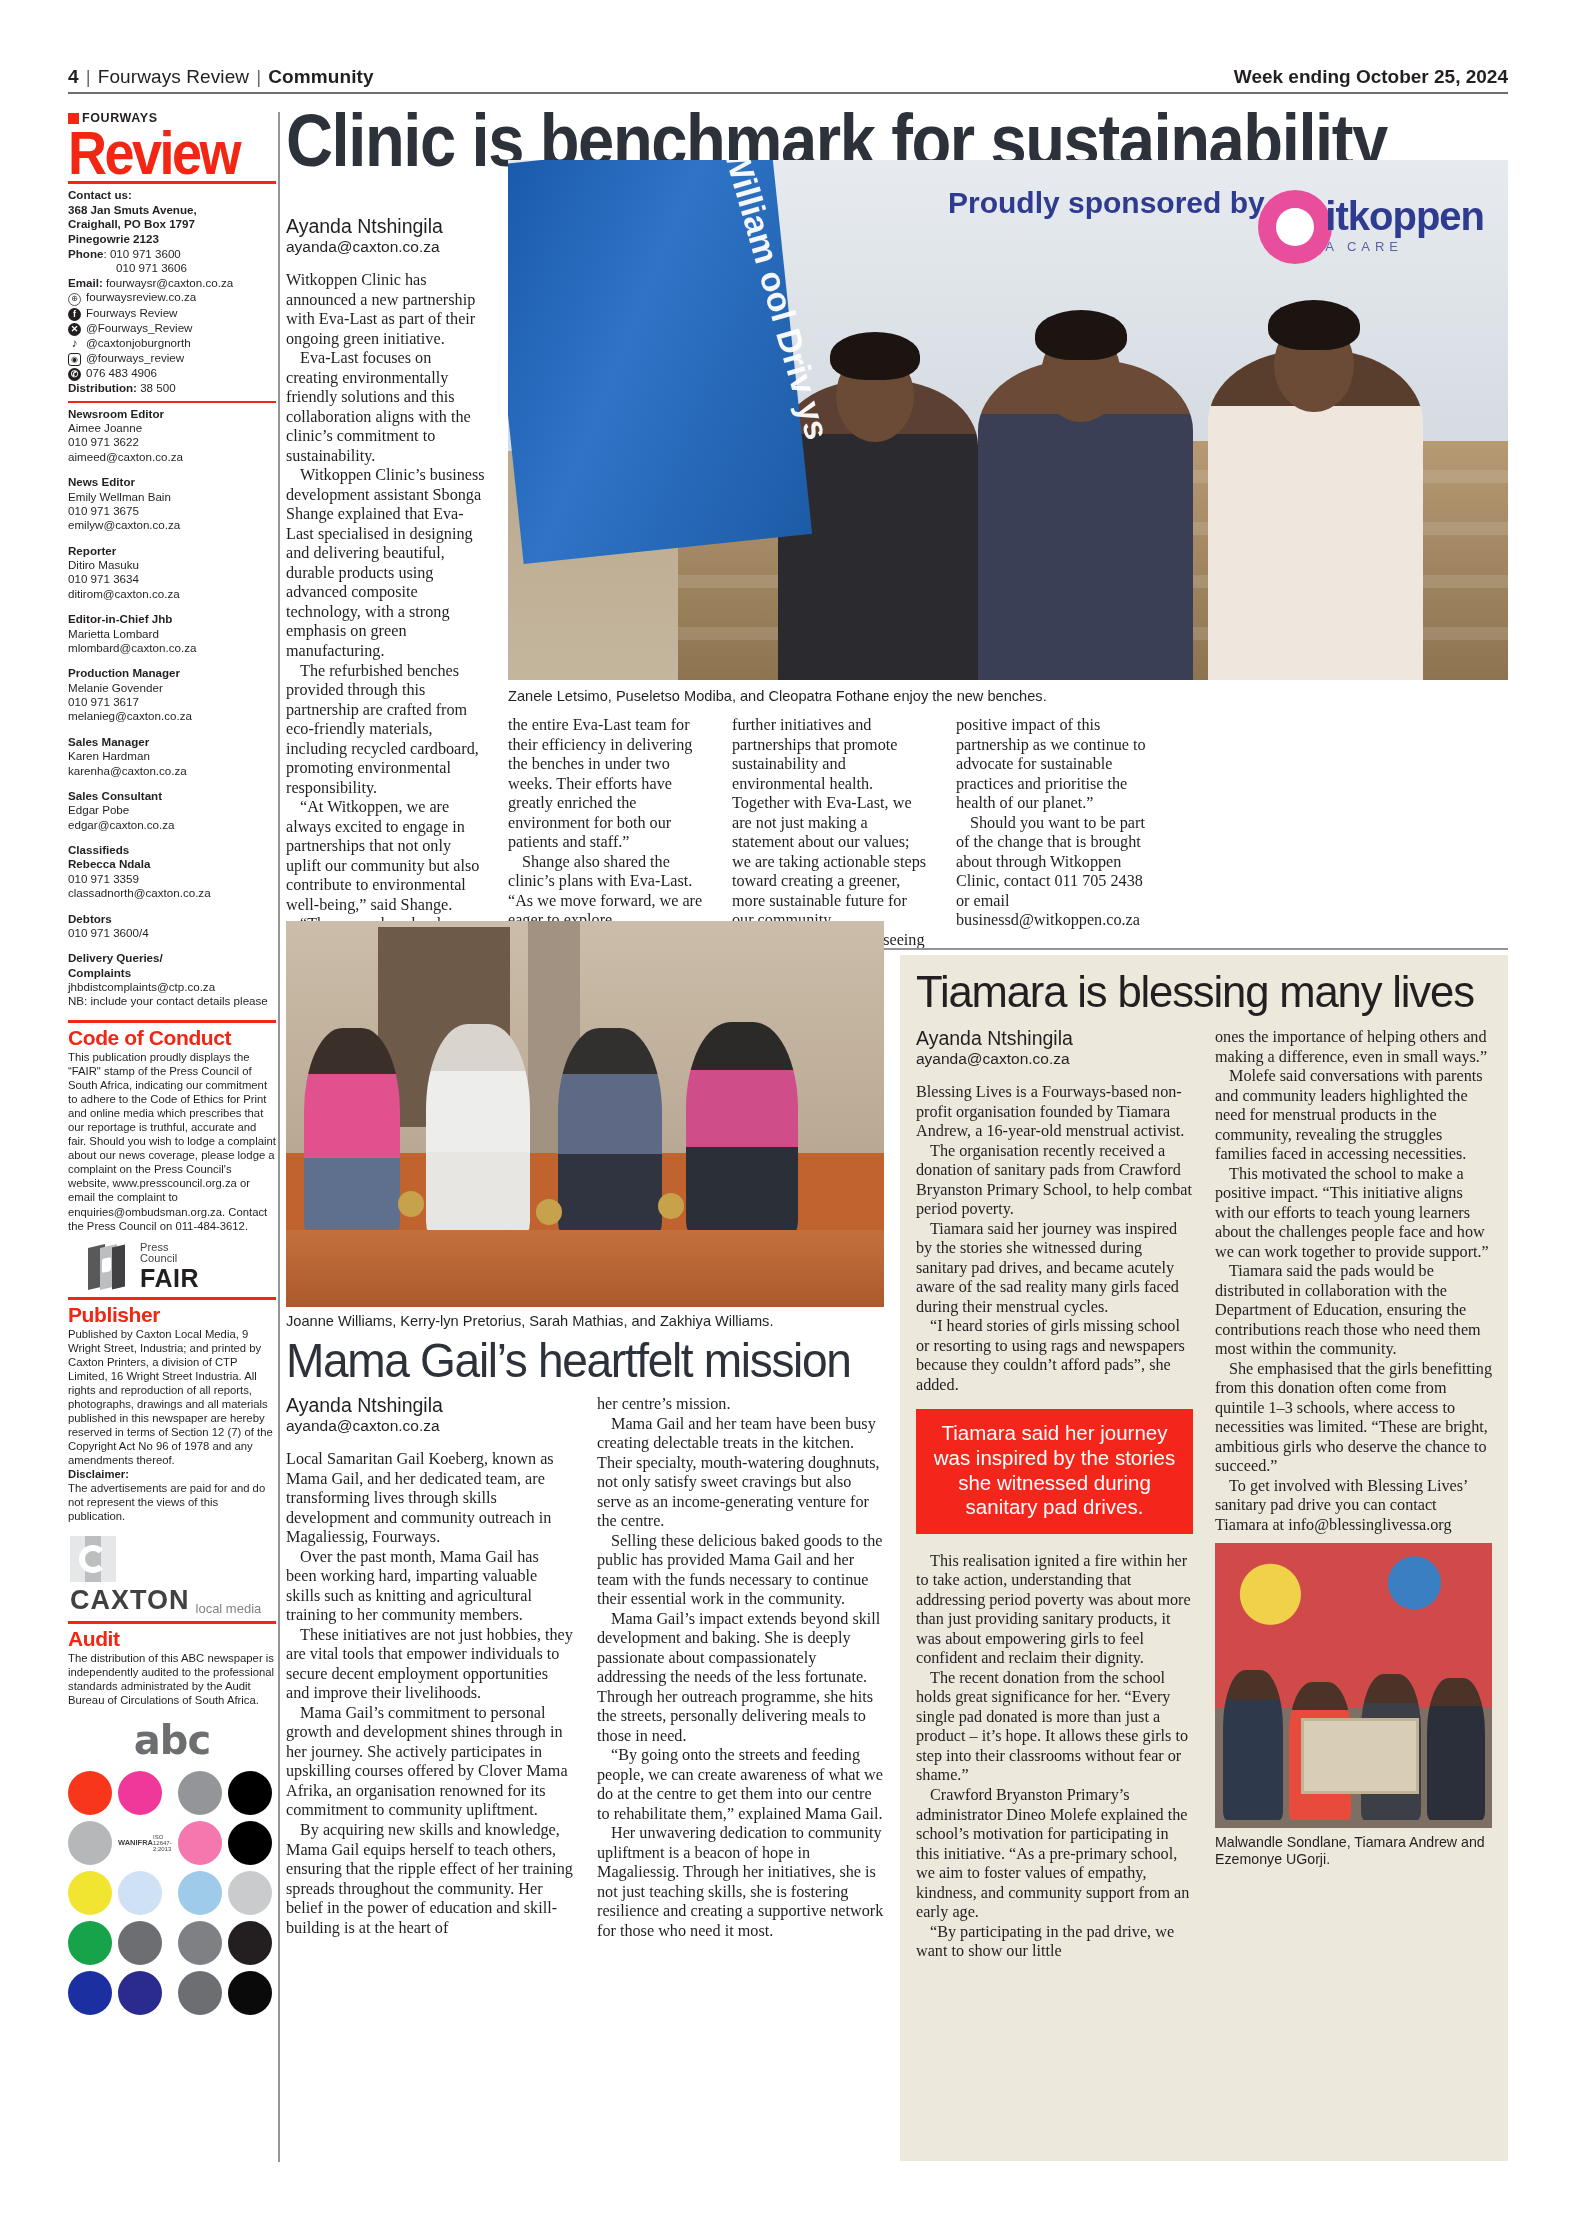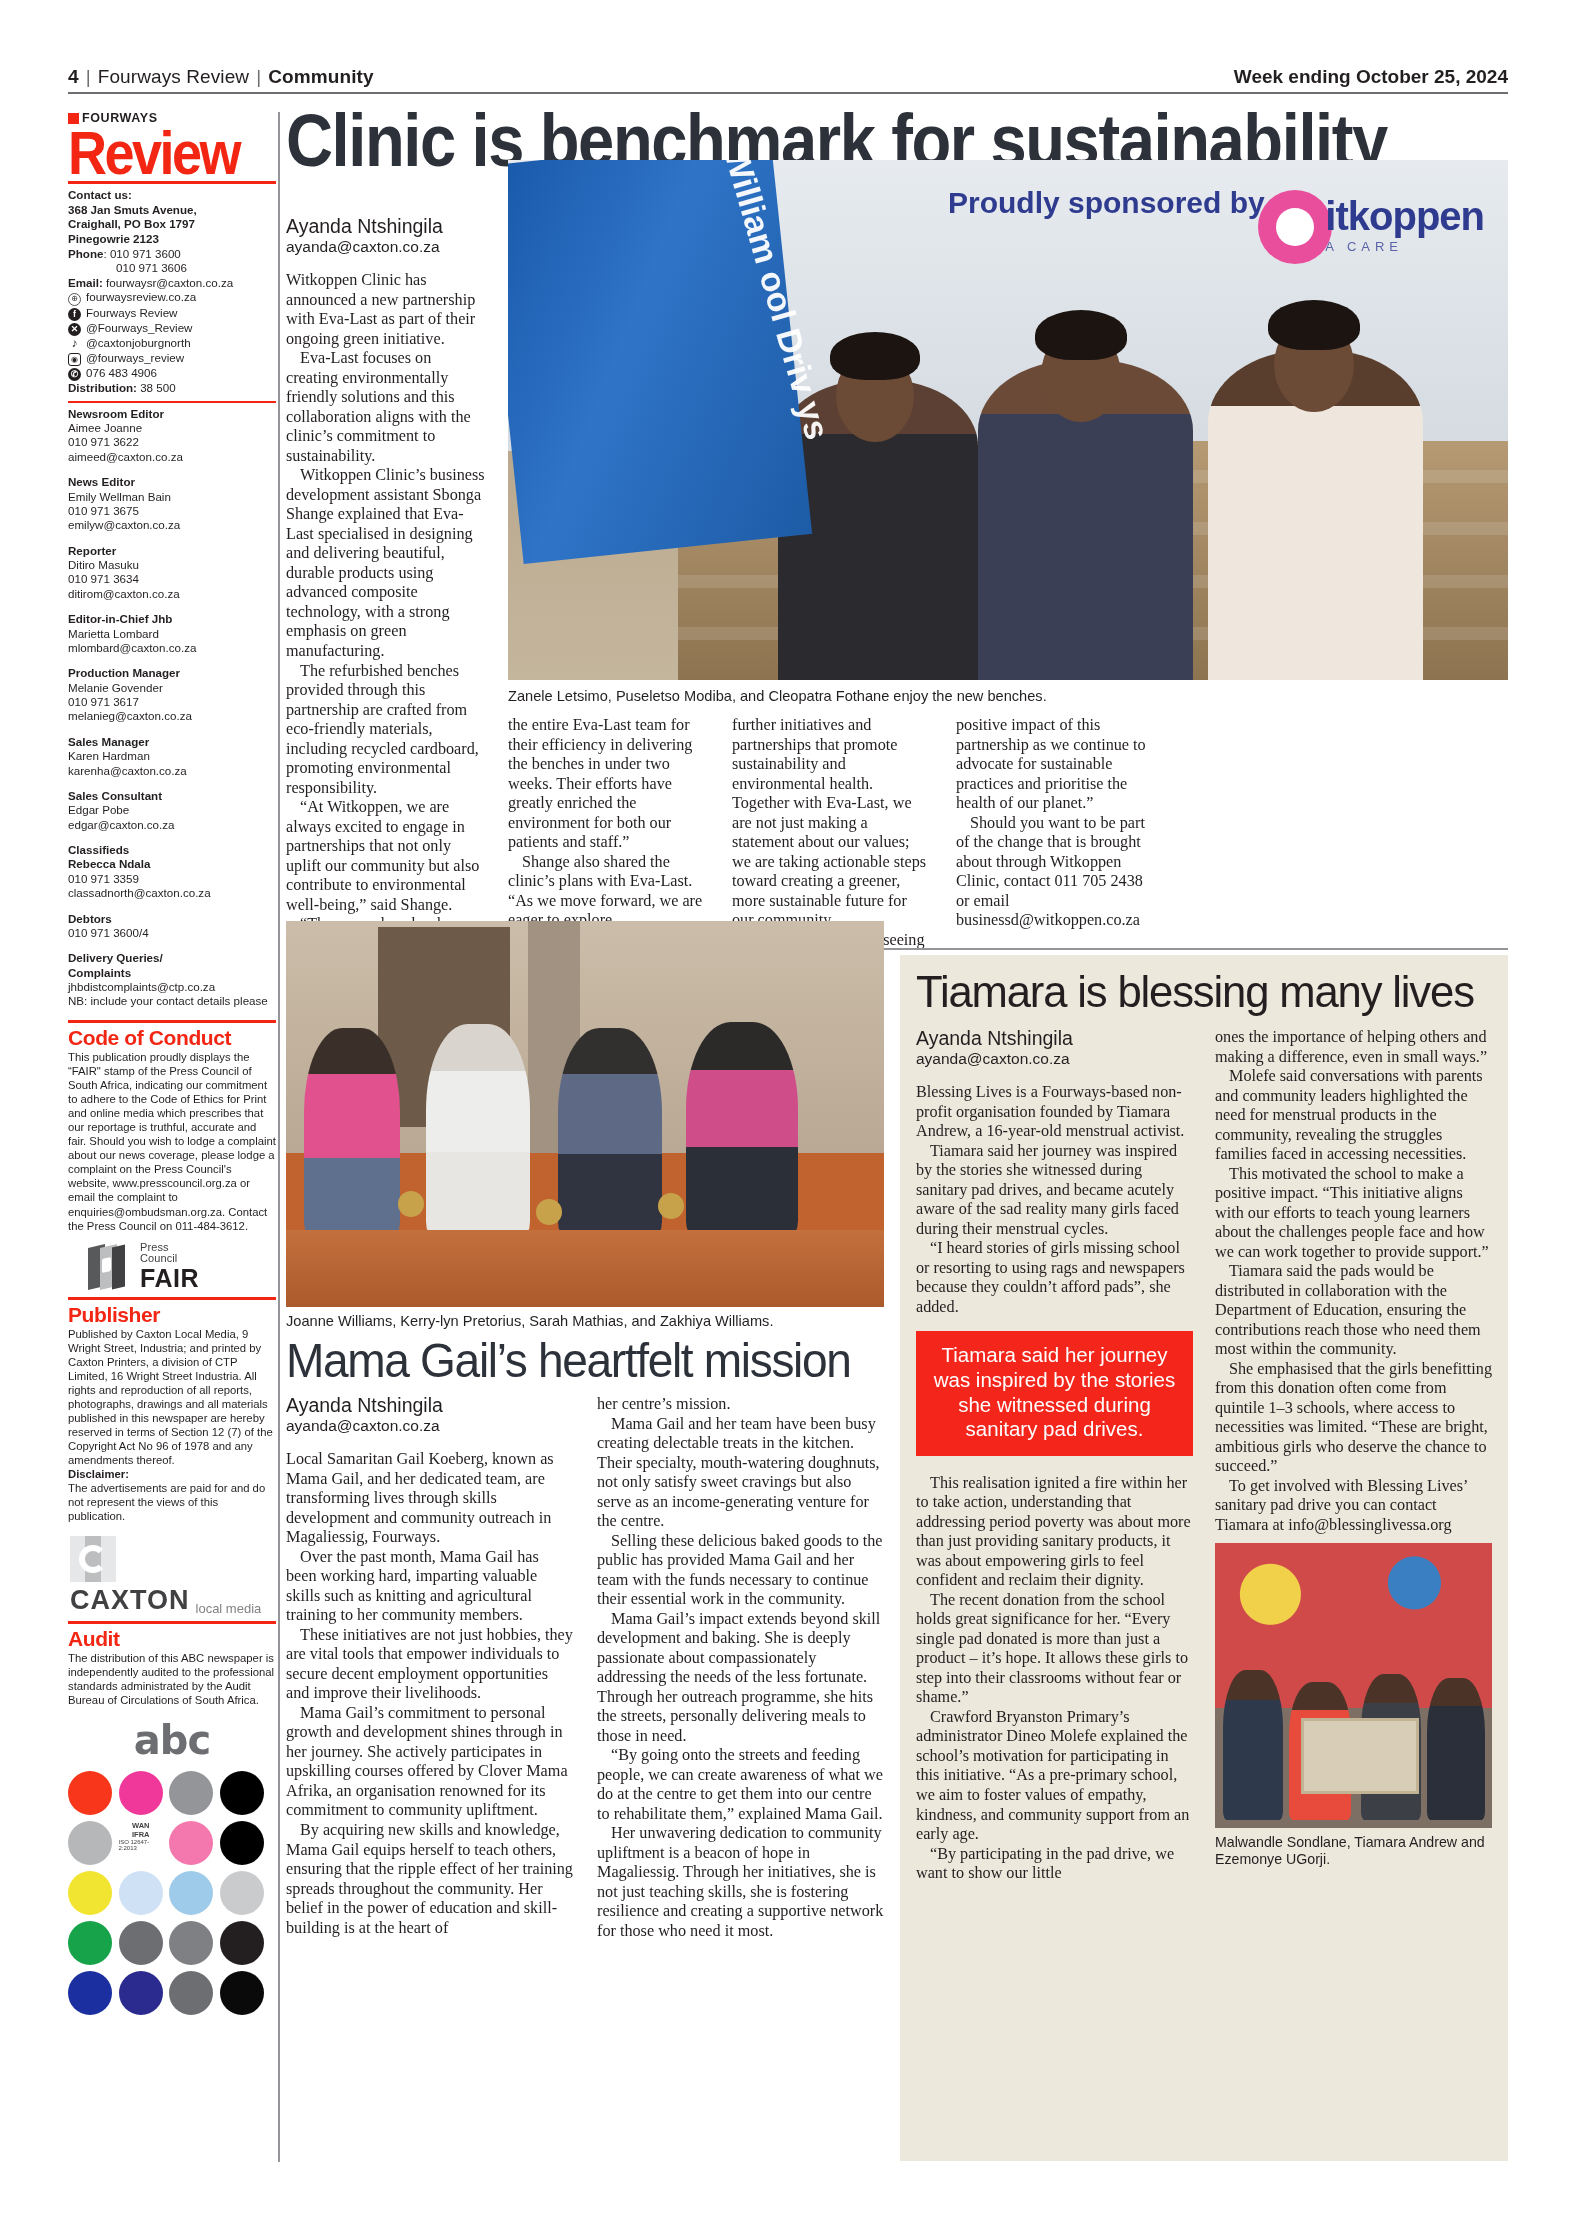--- a/index.html
+++ b/index.html
@@ -100,21 +100,21 @@
   }
   .caxton-word { display:flex; align-items:flex-end; gap:6px; margin-top:3px; }
   .caxton-word .big { font-size: 27px; letter-spacing: 1px; color:#414042; font-weight:700; }
   .caxton-word .small { font-size: 13px; color:#808285; }
 
   .abc-logo { text-align:center; margin: 10px 0 6px 0; }
   .abc-logo .w { font-size: 40px; font-weight: bold; color:#6d6e71; letter-spacing: -1px; font-family: "DejaVu Sans", sans-serif; }
 
   .swatches { display: grid; grid-template-columns: repeat(4, 1fr); gap: 6px 6px; width: 196px; margin-top: 8px; }
   .swatches i { display:block; width: 44px; height: 44px; border-radius: 50%; }
-  .isoblk { display:flex; align-items:center; justify-content:flex-start; flex-direction:column; }
+  .isoblk { display:flex; align-items:center; justify-content:space-between; flex-direction:row; }
   .isoblk .t1 { font-size: 7.5px; font-weight: bold; color:#414042; }
   .isoblk .t2 { font-size: 6px; color:#414042; }
 
   
   .main { position: absolute; left: 286px; top: 108px; width: 1222px; }
   .hl-wrap { display:flex; align-items:flex-start; }
   h1.headline {
     font-family: "Liberation Sans Narrow", "Liberation Sans", sans-serif;
     font-weight: bold;
     font-size: 74px;
@@ -583,20 +583,21 @@
   <div class="a3">
     <h2 class="hl3">Tiamara is blessing many lives</h2>
     <div class="a3-cols">
       <div>
         <div class="byline">
           <div class="nm">Ayanda Ntshingila</div>
           <div class="em">ayanda@caxton.co.za</div>
         </div>
         <div class="body-col">
           <p class="first">Blessing Lives is a Fourways-based non-profit organisation founded by Tiamara Andrew, a 16-year-old menstrual activist.</p>
+          <p>The organisation recently received a donation of sanitary pads from Crawford Bryanston Primary School, to help combat period poverty.</p>
           <p>Tiamara said her journey was inspired by the stories she witnessed during sanitary pad drives, and became acutely aware of the sad reality many girls faced during their menstrual cycles.</p>
           <p>“I heard stories of girls missing school or resorting to using rags and newspapers because they couldn’t afford pads”, she added.</p>
         </div>
         <div class="pullquote">Tiamara said her journey was inspired by the stories she witnessed during sanitary pad drives.</div>
         <div class="body-col">
           <p>This realisation ignited a fire within her to take action, understanding that addressing period poverty was about more than just providing sanitary products, it was about empowering girls to feel confident and reclaim their dignity.</p>
           <p>The recent donation from the school holds great significance for her. “Every single pad donated is more than just a product – it’s hope. It allows these girls to step into their classrooms without fear or shame.”</p>
           <p>Crawford Bryanston Primary’s administrator Dineo Molefe explained the school’s motivation for participating in this initiative. “As a pre-primary school, we aim to foster values of empathy, kindness, and community support from an early age.</p>
           <p>“By participating in the pad drive, we want to show our little</p>
         </div>

